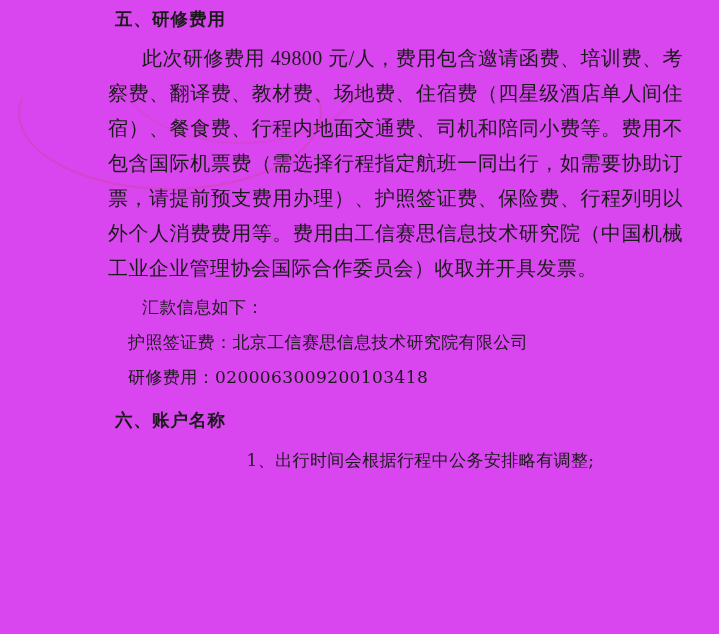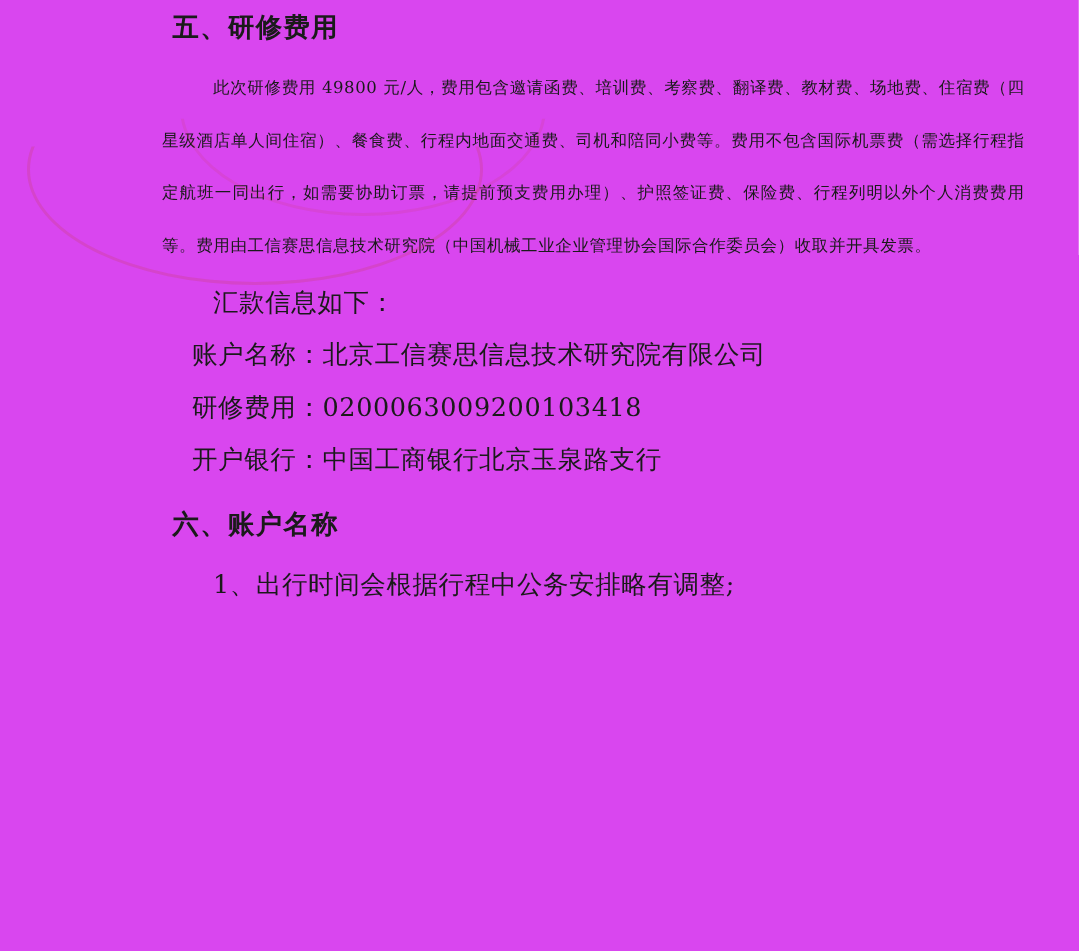--- a/index.html
+++ b/index.html
@@ -54,27 +54,28 @@
     margin: 0 0 9px 0;
     padding-left: 95px;
     line-height: 1.5;
   }
   .heading.second {
     margin-top: 12px;
     margin-bottom: 9px;
   }
   p.body {
     margin: 0;
-    font-size: 11px;
+    font-size: 20px;
     line-height: 35px;
     text-align: justify;
     text-justify: inter-ideograph;
     letter-spacing: 0.4px;
     padding: 0 16px 0 88px;
     text-indent: 0;
+    font-family: Liberation Serif, serif;
   }
   p.body.indent {
     text-indent: 34px;
     padding-left: 88px;
   }
   p.line {
     margin: 0;
     font-size: 17px;
     line-height: 35px;
     letter-spacing: 0.4px;
@@ -82,20 +83,21 @@
   }
   p.line.sub {
     padding-left: 108px;
   }
   p.item {
     margin: 0;
     font-size: 17px;
     line-height: 35px;
     letter-spacing: 0.4px;
     padding-left: 122px;
+    text-align: center;
   }
   p.item.wrap {
     padding-left: 88px;
     text-indent: 34px;
     padding-right: 16px;
     text-align: justify;
     text-justify: inter-ideograph;
   }
   .spacer-sm { height: 4px; }
 </style>
@@ -108,21 +110,20 @@
   <div class="stamp-arc2"></div>
 
   <h2 class="heading">五、研修费用</h2>
 
   <p class="body indent">此次研修费用 49800 元/人，费用包含邀请函费、培训费、考察费、翻译费、教材费、场地费、住宿费（四星级酒店单人间住宿）、餐食费、行程内地面交通费、司机和陪同小费等。费用不包含国际机票费（需选择行程指定航班一同出行，如需要协助订票，请提前预支费用办理）、护照签证费、保险费、行程列明以外个人消费费用等。费用由工信赛思信息技术研究院（中国机械工业企业管理协会国际合作委员会）收取并开具发票。</p>
 
   <div class="spacer-sm"></div>
 
   <p class="line">汇款信息如下：</p>
 
-  <p class="line sub">账户名称：北京工信赛思信息技术研究院有限公司</p>
+  <p class="line sub">护照签证费：北京工信赛思信息技术研究院有限公司</p>
   <p class="line sub">研修费用：0200063009200103418</p>
-  <p class="line sub">开户银行：中国工商银行北京玉泉路支行</p>
 
   <h2 class="heading second">六、账户名称</h2>
 
   <p class="item">1、出行时间会根据行程中公务安排略有调整;</p>
 
 </div>
 
 </body></html>

